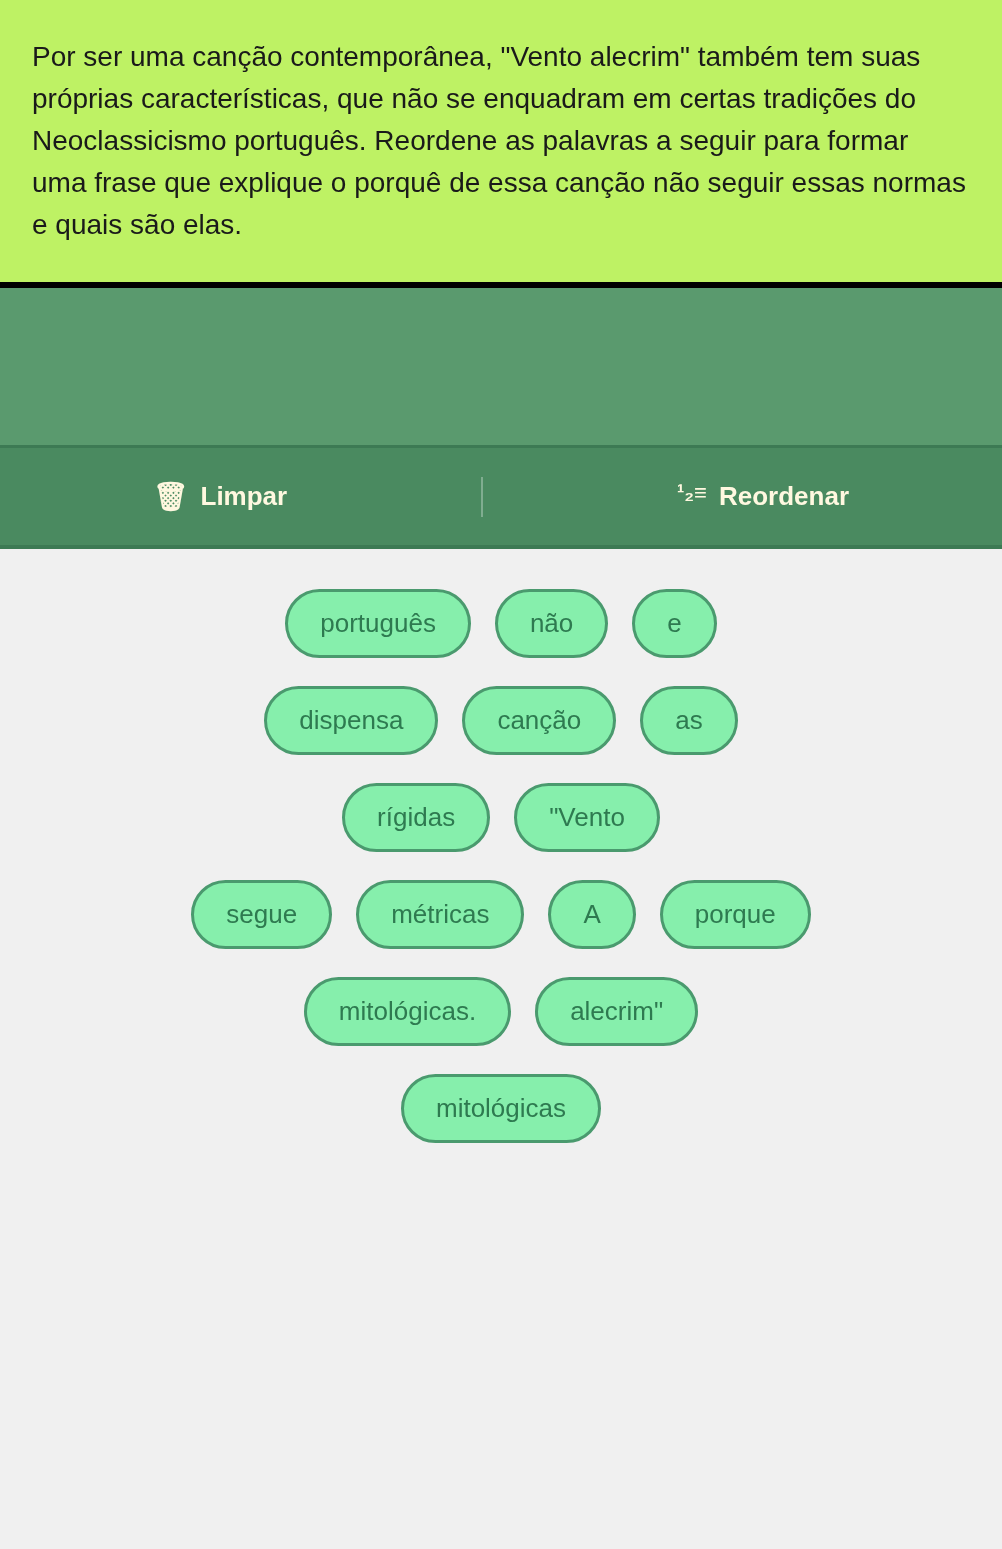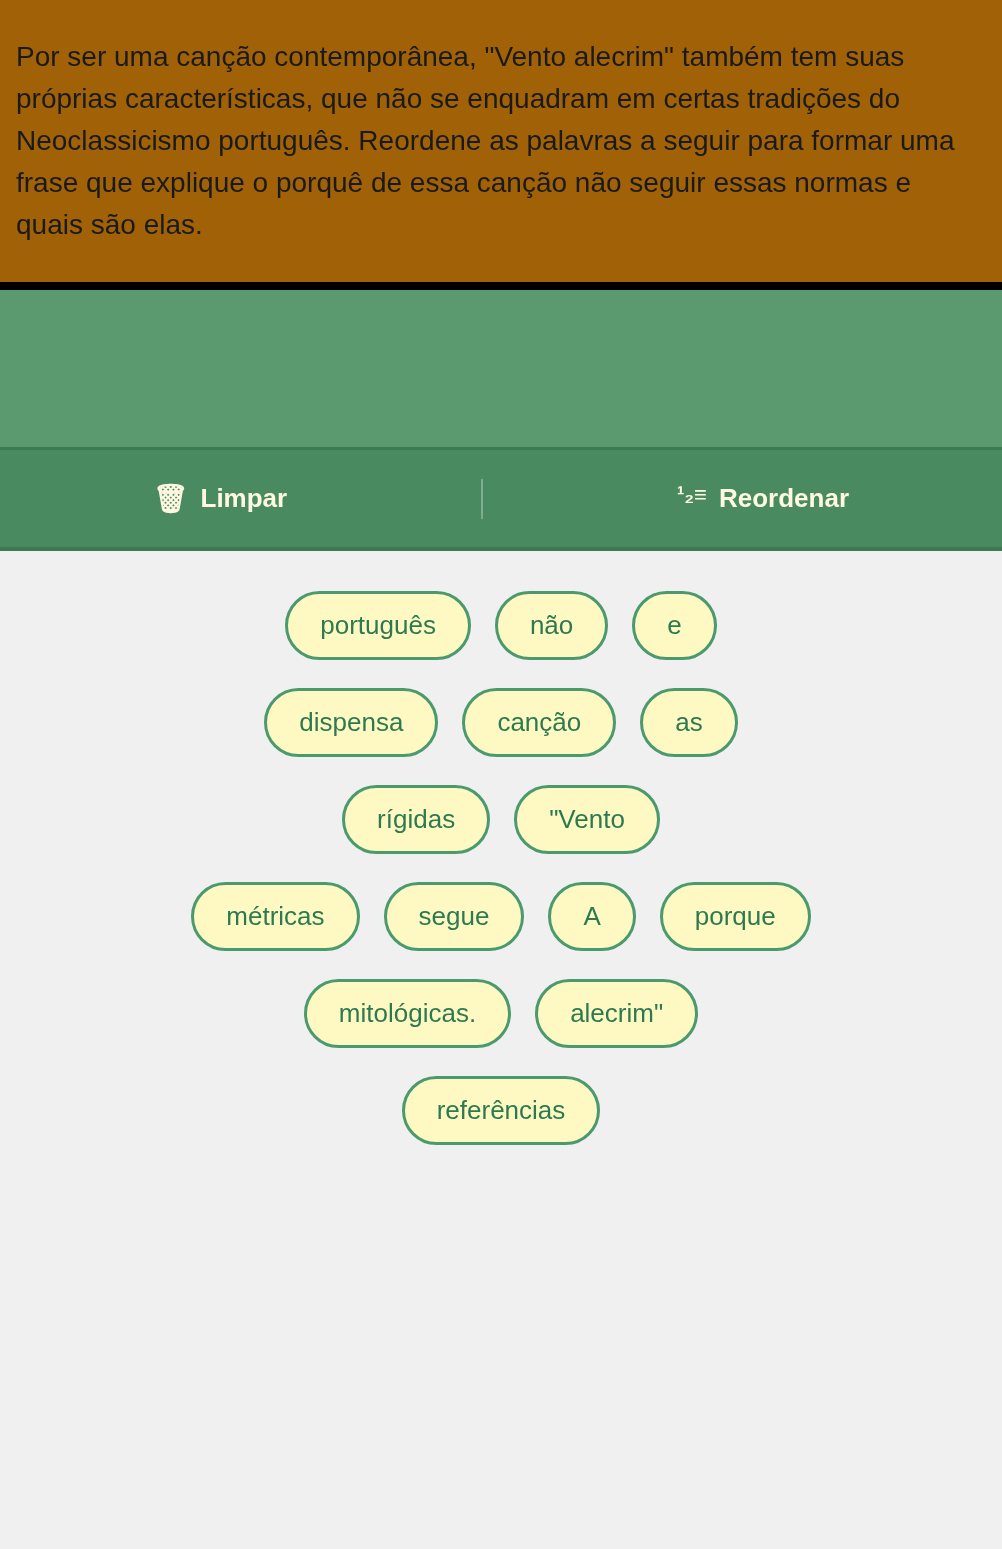--- a/index.html
+++ b/index.html
@@ -17,23 +17,23 @@
     }
 
     .container {
       width: 100%;
       max-width: 1002px;
       margin: 0 auto;
     }
 
     
     .instruction-box {
-      background: #a16207;
-      padding: 36px 32px 36px 16px;
-      border-bottom: 8px solid #000000;
+      background: #bef264;
+      padding: 36px 32px 36px 32px;
+      border-bottom: 6px solid #000000;
     }
 
     .instruction-text {
       font-size: 28px;
       line-height: 1.5;
       color: #1a1a1a;
       font-weight: 400;
     }
 
     
@@ -85,21 +85,21 @@
 
     .word-row {
       display: flex;
       flex-wrap: wrap;
       justify-content: center;
       gap: 24px;
       margin-bottom: 28px;
     }
 
     .word-chip {
-      background: #fef9c3;
+      background: #86efac;
       border: 3px solid #4a9a6e;
       border-radius: 50px;
       padding: 16px 32px;
       font-size: 26px;
       color: #2e7a50;
       font-weight: 400;
       cursor: pointer;
       white-space: nowrap;
       transition: background 0.15s;
       display: inline-block;
@@ -146,29 +146,29 @@
       <span class="word-chip">canção</span>
       <span class="word-chip">as</span>
     </div>
 
     <div class="word-row">
       <span class="word-chip">rígidas</span>
       <span class="word-chip">"Vento</span>
     </div>
 
     <div class="word-row">
+      <span class="word-chip">segue</span>
       <span class="word-chip">métricas</span>
-      <span class="word-chip">segue</span>
       <span class="word-chip">A</span>
       <span class="word-chip">porque</span>
     </div>
 
     <div class="word-row">
       <span class="word-chip">mitológicas.</span>
       <span class="word-chip">alecrim"</span>
     </div>
 
     <div class="word-row">
-      <span class="word-chip">referências</span>
+      <span class="word-chip">mitológicas</span>
     </div>
   </div>
 
 </div>
 
 </body></html>

